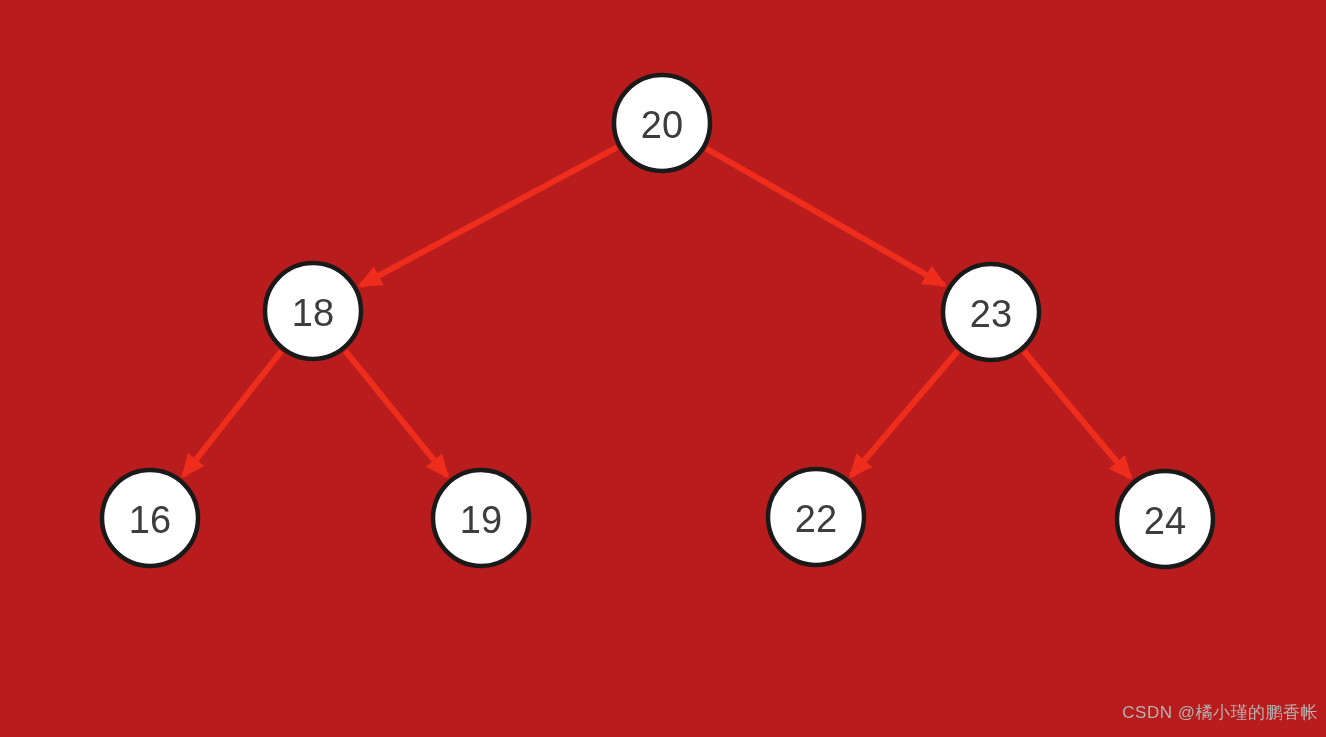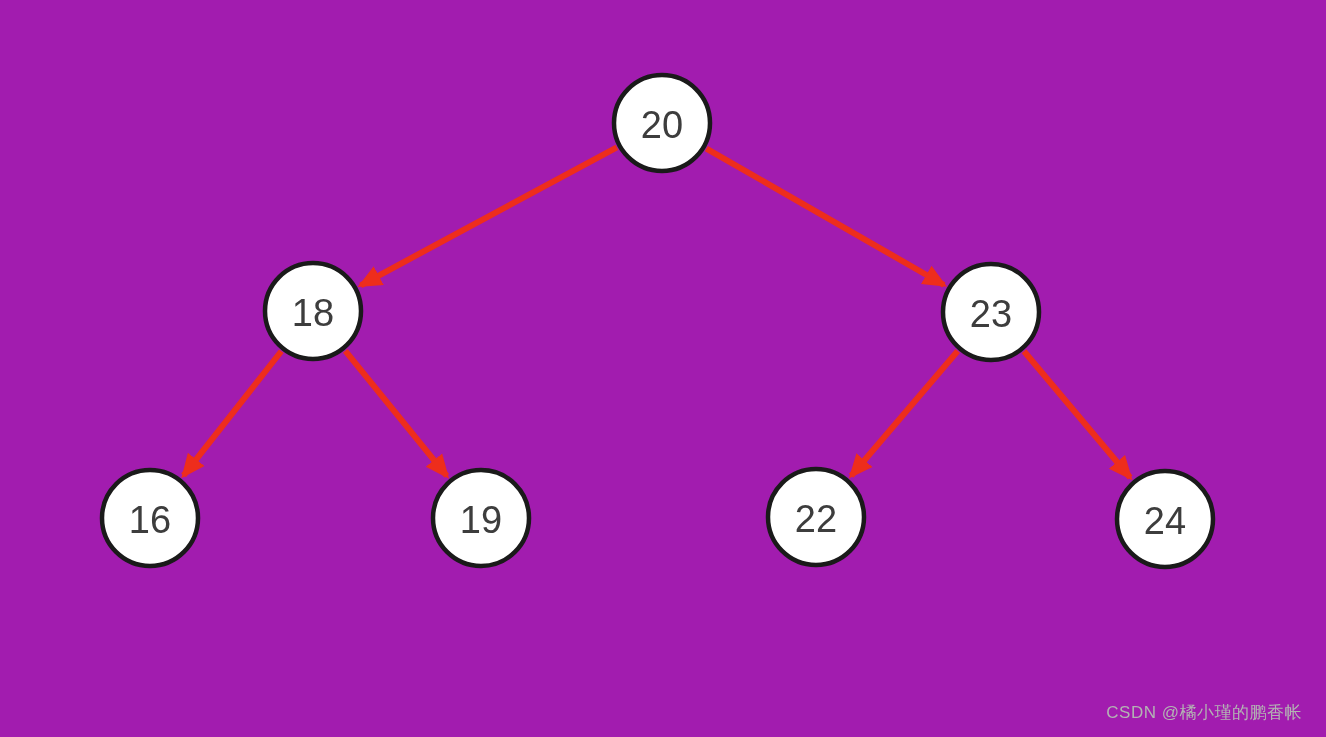--- a/index.html
+++ b/index.html
@@ -8,39 +8,39 @@
     width: 1326px;
     height: 737px;
     background: #ffffff;
     overflow: hidden;
     font-family: "Liberation Sans", "DejaVu Sans", sans-serif;
   }
   .stage {
     position: relative;
     width: 1326px;
     height: 737px;
-    background: #a21caf;
+    background: #b91c1c;
   }
   svg.tree {
     position: absolute;
     left: 0;
     top: 0;
   }
   .node-circle {
     fill: #ffffff;
   }
   .node-label {
     text-anchor: middle;
     dominant-baseline: central;
     font-family: "Liberation Sans", "DejaVu Sans", sans-serif;
     font-weight: 400;
   }
   .watermark {
     position: absolute;
-    right: 24px;
+    right: 8px;
     top: 701px;
     font-size: 17px;
     letter-spacing: 0.5px;
     color: #b3b3b3;
     font-family: "Liberation Sans", "DejaVu Sans", sans-serif;
     white-space: nowrap;
     user-select: none;
   }
 </style>
 </head>

